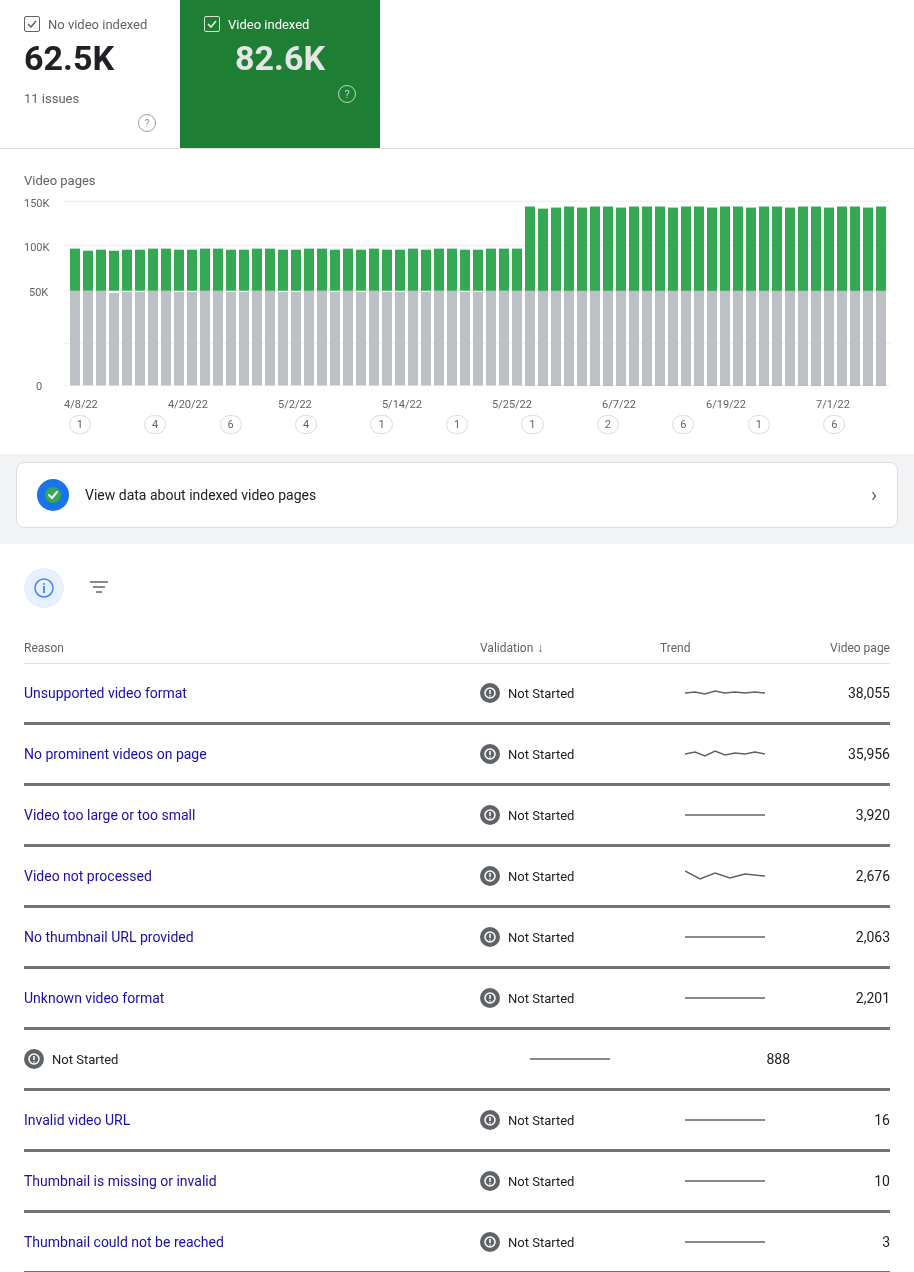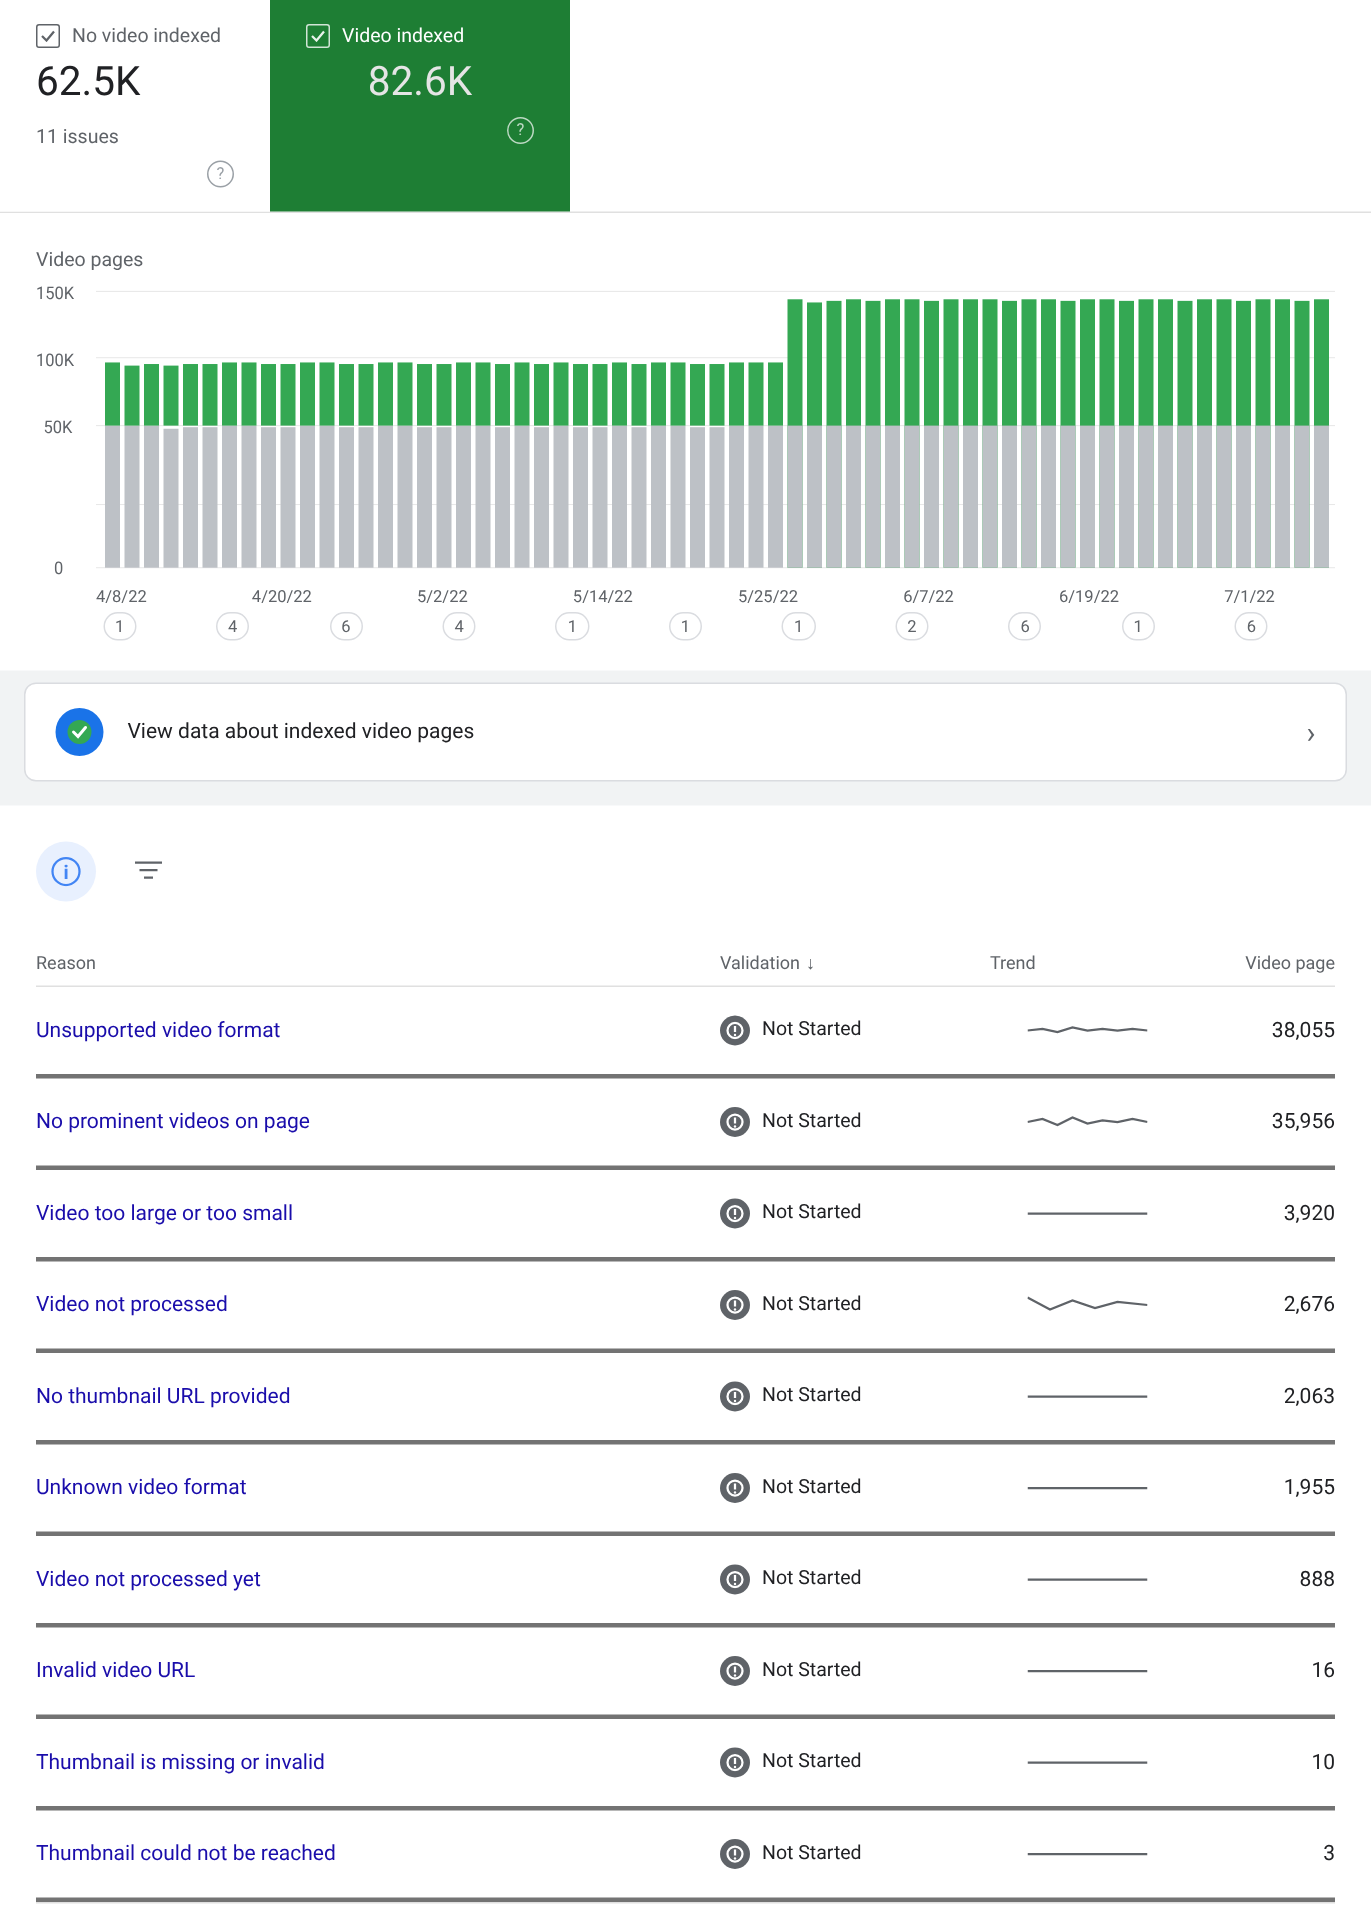--- a/index.html
+++ b/index.html
@@ -33,22 +33,22 @@
     .card-header {
       display: flex;
       align-items: center;
       gap: 8px;
       font-size: 13px;
       margin-bottom: 8px;
     }
     .card.no-video .card-header { color: #5f6368; }
     .card.video-indexed .card-header { color: #fff; }
     .card-number {
-      font-size: 27px;
-      font-weight: 400;
+      font-size: 34px;
+      font-weight: 700;
       line-height: 1.1;
     }
     .card.no-video .card-number { color: #202124; }
     .card.video-indexed .card-number { color: #e5e5e5; text-align: center; }
     .card-sub {
       font-size: 13px;
       color: #5f6368;
       margin-top: 14px;
     }
     .card-footer {
@@ -658,25 +658,24 @@
               <circle cx="6" cy="9" r="0.8" fill="white"></circle>
             </svg>
         </div>
         <span class="not-started-text">Not Started</span>
       </div>
       <div class="trend-cell">
         <svg class="trend-svg" viewBox="0 0 80 30">
             <line x1="0" y1="15" x2="80" y2="15" stroke="#5f6368" stroke-width="1.5"></line>
           </svg>
       </div>
-      <div class="count-cell">1,955</div>
-    </div>
-
-    <div class="table-row">
-      <div class="reason-cell">Video not processed yet</div>
+      <div class="count-cell">2,201</div>
+    </div>
+
+    <div class="table-row">
       <div class="validation-cell">
         <div class="not-started-icon">
           <svg width="12" height="12" viewBox="0 0 12 12">
               <circle cx="6" cy="6" r="5" fill="none" stroke="white" stroke-width="1.5"></circle>
               <line x1="6" y1="3" x2="6" y2="7" stroke="white" stroke-width="1.5"></line>
               <circle cx="6" cy="9" r="0.8" fill="white"></circle>
             </svg>
         </div>
         <span class="not-started-text">Not Started</span>
       </div>

